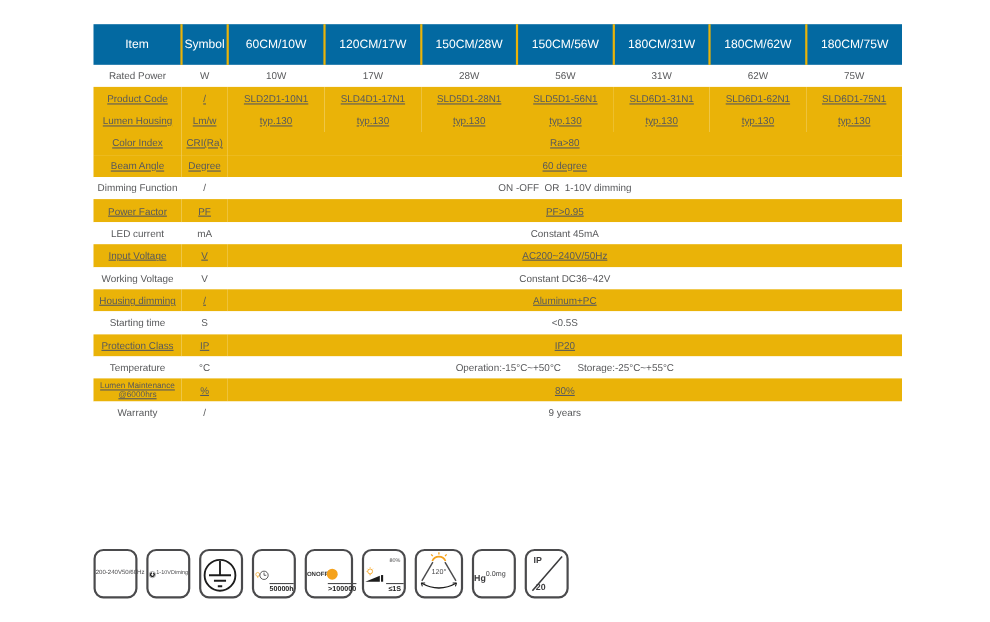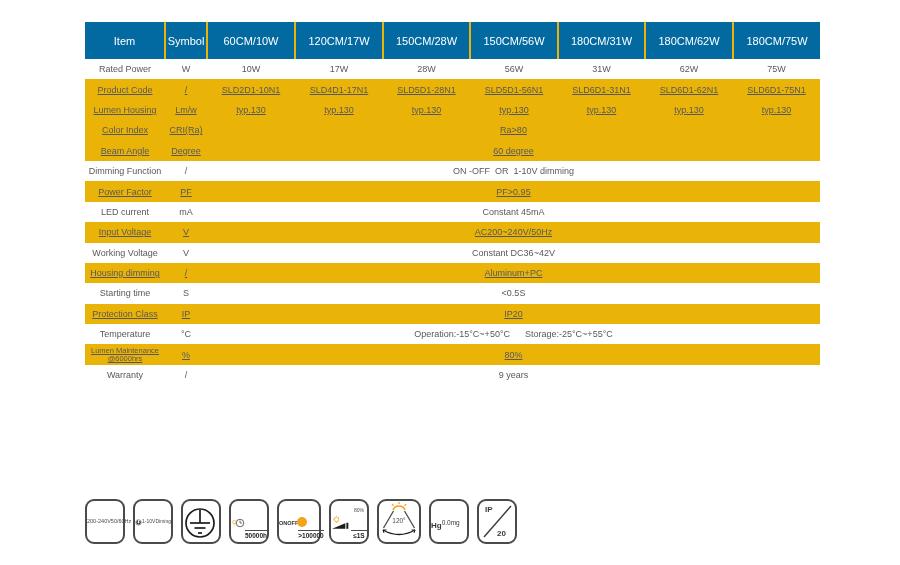--- a/index.html
+++ b/index.html
@@ -29,21 +29,21 @@
   }
   .badge.wide{width:44px;}
   .tiny{font-size:5.5px;line-height:6.5px;color:#4a4a4c;white-space:nowrap;}
   .lbl{font-size:6.5px;line-height:9px;font-weight:700;color:#1c1c1c;border-top:1.4px solid #4a4a4c;width:82%;text-align:center;margin-top:auto;margin-bottom:2px;white-space:nowrap;}
   .onoff{display:flex;justify-content:space-between;width:30px;font-size:5.5px;font-weight:700;color:#333;margin-top:2px;}
   .toggle{width:29px;height:9px;background:#1c1c1c;border-radius:5px;position:relative;margin-top:1px;}
   .toggle .dot{position:absolute;left:-1px;top:-0.5px;width:10px;height:10px;border-radius:50%;background:#f5a21c;}
   .hg1{font-size:8px;font-weight:700;margin-top:8px;}
   .hg2{font-size:6.5px;margin-top:1px;}
   .ip1{position:absolute;top:4px;left:6px;font-size:8px;font-weight:700;}
-  .ip2{position:absolute;bottom:4px;right:9px;font-size:8px;font-weight:700;padding-left:19px;}
+  .ip2{position:absolute;bottom:4px;right:19px;font-size:8px;font-weight:700;padding-left:19px;}
   .deg{position:absolute;top:16px;left:0;width:100%;text-align:center;font-size:6.5px;color:#4a4a4c;}
   .pct{position:absolute;top:6px;right:3px;font-size:5px;color:#4a4a4c;}
   .absfill{position:absolute;left:0;top:0;}
 </style>
 </head>
 <body>
 
 <table class="spec">
   <colgroup>
     <col style="width:80px">

